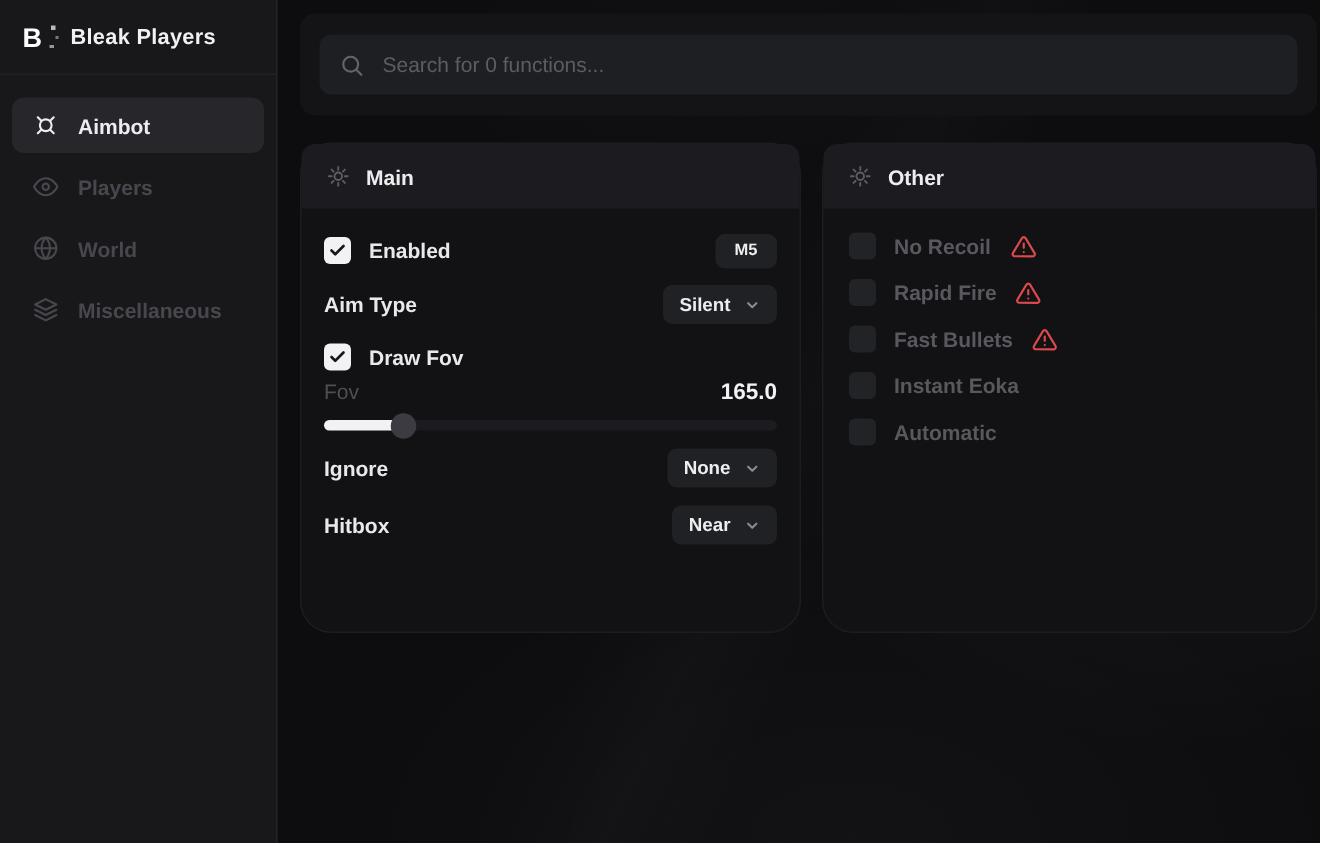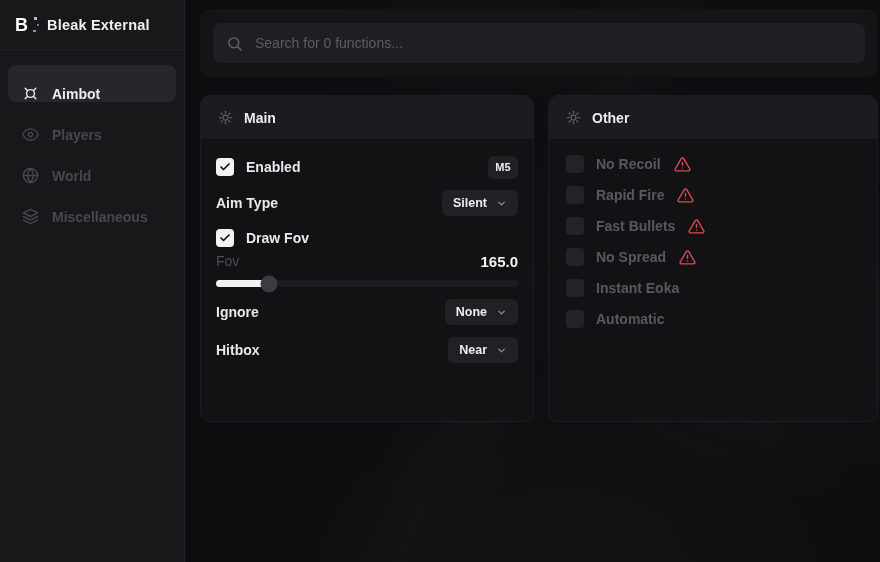--- a/index.html
+++ b/index.html
@@ -22,35 +22,35 @@
   .sidebar { position:absolute; left:0; top:0; bottom:0; width:185px; background:#18181b; border-right:1px solid #232327; z-index:3; }
   .brand { height:50px; display:flex; align-items:center; gap:13px; padding:0 15px; border-bottom:1px solid #212125; }
   .logo { position:relative; width:19px; height:20px; font-weight:800; font-size:18px; line-height:20px; color:#ffffff; }
   .logo i { position:absolute; background:#d8d8dc; }
   .logo .g1 { width:3px; height:3px; right:-3px; top:2px; opacity:.85; }
   .logo .g2 { width:2px; height:2px; right:-5px; top:9px; opacity:.5; }
   .logo .g3 { width:3px; height:2px; right:-2px; bottom:3px; opacity:.65; }
   .brand-title { font-size:14.5px; font-weight:700; color:#f1f1f3; letter-spacing:.2px; }
 
   .nav { padding:15px 8px; display:flex; flex-direction:column; gap:4px; }
-  .nav-item { height:37px; border-radius:8px; display:flex; align-items:flex-end; gap:13px; padding:0 14px; color:#47484e; font-size:14px; font-weight:600; cursor:pointer; }
+  .nav-item { height:37px; border-radius:8px; display:flex; align-items:center; gap:13px; padding:0 14px; color:#47484e; font-size:14px; font-weight:600; cursor:pointer; }
   .nav-item.active { background:#26262b; color:#ededef; }
   .nav-icon { display:inline-flex; width:17px; height:17px; }
   .nav-icon svg { width:17px; height:17px; }
 
   
   .search-panel { position:absolute; left:14px; right:2px; top:9px; height:68px; background:#141417; border-radius:10px; z-index:1; }
   .search-box { position:absolute; left:13px; right:13px; top:14px; height:40px; background:#1e1f23; border-radius:8px; display:flex; align-items:center; gap:12px; padding:0 13px; }
   .search-icon { display:inline-flex; width:17px; height:17px; color:#64656c; }
   .search-icon svg { width:17px; height:17px; }
   .search-input { flex:1; background:transparent; border:none; outline:none; color:#c9c9ce; font-size:14px; font-family:"Liberation Sans", sans-serif; }
   .search-input::placeholder { color:#5c5d64; }
 
   
-  .panel { position:absolute; top:95px; height:327px; background:#121215; border:1px solid #1d1d21; border-radius:10px; z-index:1; }
+  .panel { position:absolute; top:95px; height:327px; background:#121215; border:1px solid #1d1d21; border-radius:21px; z-index:1; }
   .panel-main  { left:14px;  width:334px; }
   .panel-other { left:362px; width:330px; }
   .panel-header { height:43px; background:#1c1c20; border-radius:9px 9px 0 0; display:flex; align-items:center; gap:11px; padding:0 17px; }
   .panel-icon { display:inline-flex; width:15px; height:15px; color:#5e5f66; }
   .panel-icon svg { width:15px; height:15px; }
   .panel-title { font-size:14px; font-weight:700; color:#ededf0; }
 
   .panel-body { padding:14px 15px 0; position:relative; }
 
   .row { display:flex; align-items:center; justify-content:space-between; }
@@ -64,21 +64,21 @@
   .check-group { display:flex; align-items:center; gap:12px; cursor:pointer; }
   .checkbox { width:18px; height:18px; border-radius:4px; background:#222327; display:flex; align-items:center; justify-content:center; flex:none; cursor:pointer; }
   .checkbox svg { display:none; width:12px; height:12px; }
   .checkbox.checked { background:#f2f2f4; }
   .checkbox.checked svg { display:block; }
 
   .row-label { font-size:14px; font-weight:600; color:#e9e9ec; }
   .dim-label { font-size:14px; font-weight:500; color:#4e4f55; }
   .value { font-size:15px; font-weight:600; color:#f2f2f4; }
 
-  .keybind { min-width:30px; height:23px; background:#202125; border:none; border-radius:6px; color:#ededf0; font-size:11px; font-weight:700; padding:0 7px; font-family:"Liberation Sans", sans-serif; cursor:pointer; }
+  .keybind { min-width:30px; height:23px; background:#202125; border:none; border-radius:6px; color:#ededf0; font-size:11px; font-weight:700; padding:0 13px; font-family:"Liberation Sans", sans-serif; cursor:pointer; }
 
   .dropdown { height:26px; background:#202125; border:none; border-radius:6px; color:#ededf0; font-size:12.5px; font-weight:600; display:flex; align-items:center; gap:9px; padding:0 11px; font-family:"Liberation Sans", sans-serif; cursor:pointer; }
   .chev { display:inline-flex; width:11px; height:11px; color:#8b8c92; }
   .chev svg { width:11px; height:11px; }
 
   .slider { position:relative; margin-top:10px; height:7px; background:#1b1b20; border-radius:4px; cursor:pointer; }
   .slider-fill { position:absolute; left:0; top:0; bottom:0; background:#f2f2f4; border-radius:4px; }
   .slider-thumb { position:absolute; top:50%; width:17px; height:17px; border-radius:50%; background:#3b3b41; transform:translate(-50%,-50%); cursor:grab; }
 
   
@@ -90,21 +90,21 @@
   .warn svg { width:17px; height:17px; }
 </style>
 </head>
 <body>
 
 <div class="app">
 
   <aside class="sidebar">
     <div class="brand">
       <span class="logo">B<i class="g1"></i><i class="g2"></i><i class="g3"></i></span>
-      <span class="brand-title">Bleak External</span>
+      <span class="brand-title">Bleak Players</span>
     </div>
     <nav class="nav">
       <div class="nav-item active">
         <span class="nav-icon">
           <svg viewBox="0 0 24 24" fill="none" stroke="currentColor" stroke-width="2" stroke-linecap="round">
               <circle cx="12" cy="12" r="5.5"></circle>
               <line x1="4.5" y1="4.5" x2="7.6" y2="7.6"></line>
               <line x1="19.5" y1="4.5" x2="16.4" y2="7.6"></line>
               <line x1="4.5" y1="19.5" x2="7.6" y2="16.4"></line>
               <line x1="19.5" y1="19.5" x2="16.4" y2="16.4"></line>
@@ -297,31 +297,20 @@
           <span class="olabel">Fast Bullets</span>
           <span class="warn visible">
               <svg viewBox="0 0 24 24" fill="none" stroke="currentColor" stroke-width="2" stroke-linecap="round" stroke-linejoin="round">
                 <path d="M10.29 3.86L1.82 18a2 2 0 0 0 1.71 3h16.94a2 2 0 0 0 1.71-3L13.71 3.86a2 2 0 0 0-3.42 0z"></path>
                 <line x1="12" y1="9" x2="12" y2="13"></line>
                 <line x1="12" y1="17" x2="12.01" y2="17"></line>
               </svg>
             </span>
         </div>
 
-        <div class="orow">
-          <span class="checkbox"></span>
-          <span class="olabel">No Spread</span>
-          <span class="warn visible">
-              <svg viewBox="0 0 24 24" fill="none" stroke="currentColor" stroke-width="2" stroke-linecap="round" stroke-linejoin="round">
-                <path d="M10.29 3.86L1.82 18a2 2 0 0 0 1.71 3h16.94a2 2 0 0 0 1.71-3L13.71 3.86a2 2 0 0 0-3.42 0z"></path>
-                <line x1="12" y1="9" x2="12" y2="13"></line>
-                <line x1="12" y1="17" x2="12.01" y2="17"></line>
-              </svg>
-            </span>
-        </div>
 
         <div class="orow">
           <span class="checkbox"></span>
           <span class="olabel">Instant Eoka</span>
 
         </div>
 
         <div class="orow">
           <span class="checkbox"></span>
           <span class="olabel">Automatic</span>

